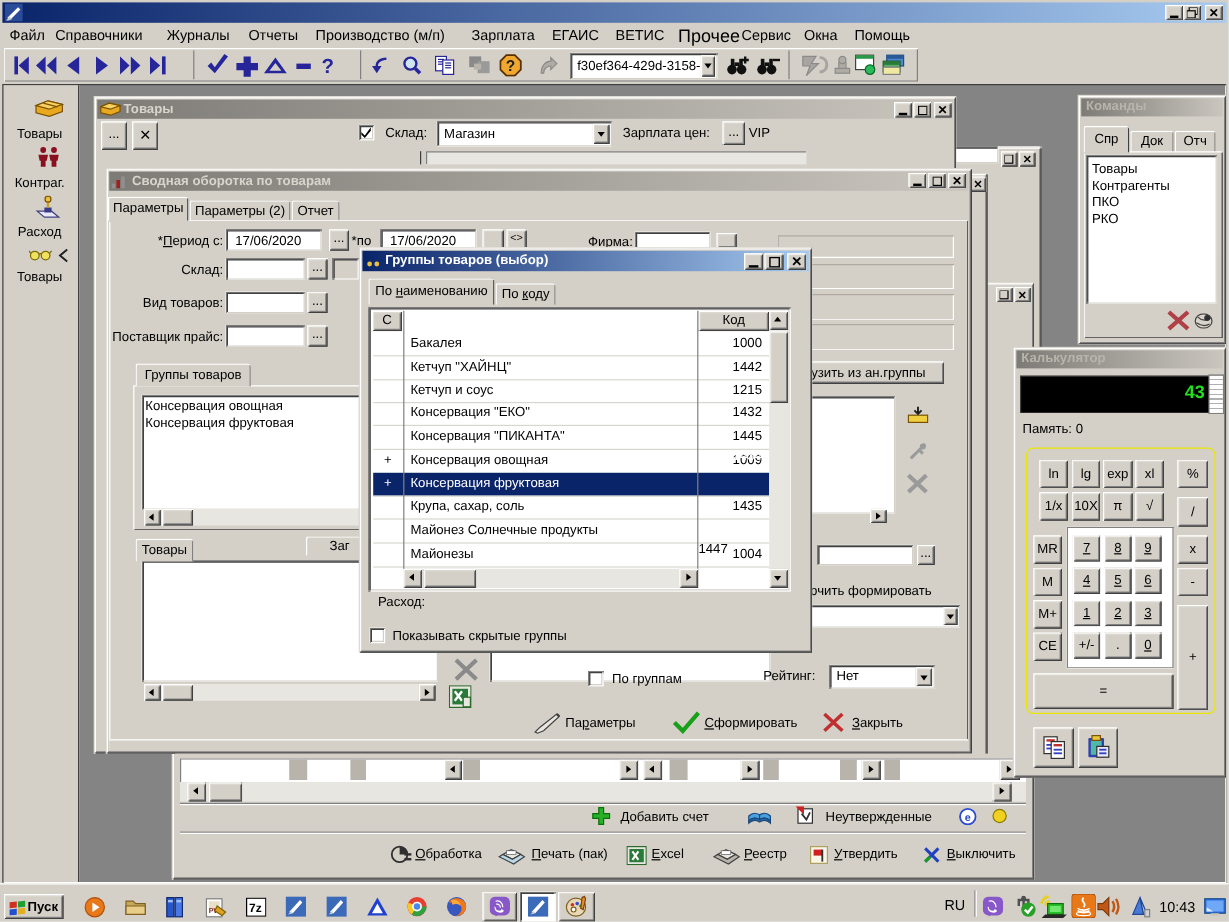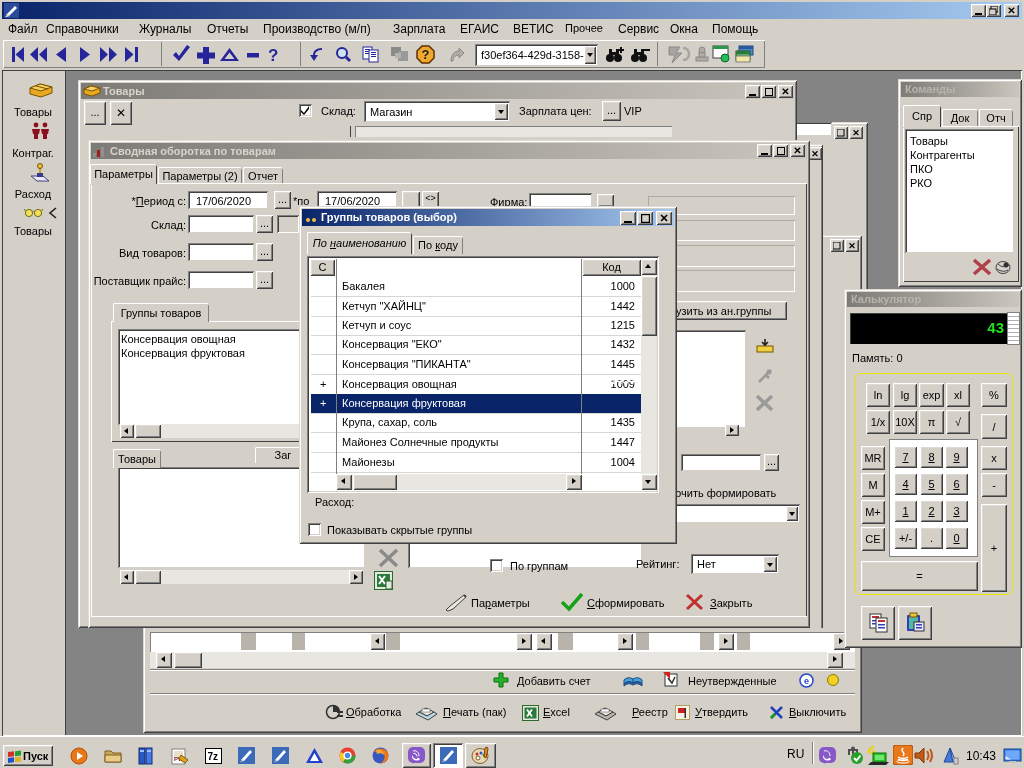--- a/index.html
+++ b/index.html
@@ -40,21 +40,21 @@
 <div class="ab tb" style="left:1004px;top:4px;width:15px;height:13px;font-weight:bold;font-size:10px;">✕</div>
 
 <div class="ab" style="left:8px;top:22px;font-size:12px;">Файл</div>
 <div class="ab" style="left:46px;top:22px;font-size:12px;">Справочники</div>
 <div class="ab" style="left:139px;top:22px;font-size:12px;">Журналы</div>
 <div class="ab" style="left:207px;top:22px;font-size:12px;">Отчеты</div>
 <div class="ab" style="left:263px;top:22px;font-size:12px;">Производство (м/п)</div>
 <div class="ab" style="left:393px;top:22px;font-size:12px;">Зарплата</div>
 <div class="ab" style="left:460px;top:22px;font-size:12px;">ЕГАИС</div>
 <div class="ab" style="left:513px;top:22px;font-size:12px;">ВЕТИС</div>
-<div class="ab" style="left:565px;top:22px;font-size:11px;text-align:center;">Прочее</div>
+<div class="ab" style="left:565px;top:22px;font-size:15px;text-align:center;">Прочее</div>
 <div class="ab" style="left:618px;top:22px;font-size:12px;">Сервис</div>
 <div class="ab" style="left:670px;top:22px;font-size:12px;">Окна</div>
 <div class="ab" style="left:712px;top:22px;font-size:12px;">Помощь</div>
 
 <div class="ab" id="toolbar" style="left:2px;top:38px;width:1020px;height:31px;"></div>
 <div class="ab" style="left:3px;top:40px;width:762px;height:28px;box-shadow:inset 1px 1px 0 #fff,inset -1px -1px 0 #808080;"></div>
 
 <svg class="ab" style="left:8px;top:46px;" width="150" height="17">
 <g fill="#26269a">
 <rect x="4" y="1" width="3" height="15"></rect>
@@ -458,21 +458,21 @@
       <rect x="0.5" y="0.5" width="16" height="15" fill="#e8e6e0" stroke="#2a6a2a"></rect>
       <rect x="2.5" y="2.5" width="12" height="11" fill="#2a7a3a"></rect>
       <path d="M5 4.5 L10 11.5 M10 4.5 L5 11.5" stroke="#fff" stroke-width="1.8"></path>
     </svg>
 <div class="ab" style="left:543px;top:706px;"><span class="u">E</span>xcel</div>
 <svg class="ab" style="left:594px;top:704px;" width="23" height="17">
       <path d="M4 8 L11 4 L19 8 L12 12 Z" fill="#e8e6e0" stroke="#404040"></path>
       <path d="M1 10 L4 8 L12 12 L19 8 L22 10 L13 16 Z" fill="#b8b4ac" stroke="#404040"></path>
       <rect x="7" y="5" width="8" height="3" fill="#fff" stroke="#404040" stroke-width="0.5"></rect>
     </svg>
-<div class="ab" style="left:620px;top:706px;margin-left:12px;"><span class="u">Р</span>еестр</div>
+<div class="ab" style="left:620px;top:706px;"><span class="u">Р</span>еестр</div>
 <svg class="ab" style="left:674px;top:704px;" width="17" height="17">
       <rect x="1.5" y="1.5" width="14" height="14" fill="#f8f4e8" stroke="#b0a060"></rect>
       <rect x="4" y="4" width="7" height="5" fill="#d02020"></rect>
       <rect x="10.5" y="4" width="1.5" height="10" fill="#303030"></rect>
     </svg>
 <div class="ab" style="left:695px;top:706px;"><span class="u">У</span>твердить</div>
 <svg class="ab" style="left:769px;top:705px;" width="16" height="15">
       <path d="M2 2 L13 13 M13 2 L2 13" stroke="#2040c0" stroke-width="2.5"></path>
       <path d="M2 13 L6 9" stroke="#18a018" stroke-width="2.5"></path>
     </svg>
@@ -567,21 +567,21 @@
 <div class="ab tb" style="left:620px;top:211px;width:16px;height:14px;">
       <div style="width:8px;height:2px;background:#000;margin-top:8px;"></div>
     </div>
 <div class="ab tb" style="left:637px;top:211px;width:16px;height:14px;">
       <svg width="9" height="9">
         <rect x="0.5" y="0.5" width="8" height="8" fill="none" stroke="#000" stroke-width="1.4"></rect>
       </svg>
     </div>
 <div class="ab tb" style="left:656px;top:211px;width:16px;height:14px;font-weight:bold;font-size:11px;">✕</div>
 
-<div class="ab tab" style="left:307px;top:232px;width:105px;height:22px;z-index:2;box-shadow:inset 1px 0 0 #fff,inset 0 1px 0 #fff,inset -1px 0 0 #404040,0 1px 0 #d4d0c8;font-style:italic;">
+<div class="ab tab" style="left:307px;top:232px;width:105px;height:22px;z-index:2;box-shadow:inset 1px 0 0 #fff,inset 0 1px 0 #fff,inset -1px 0 0 #404040,0 1px 0 #d4d0c8;">
       <span>По&nbsp;<span class="u">н</span>аименованию</span>
     </div>
 <div class="ab tab" style="left:413px;top:236px;width:50px;height:18px;">
       <span>По&nbsp;<span class="u">к</span>оду</span>
     </div>
 
 <div class="ab sunkg" style="left:307px;top:256px;width:352px;height:237px;background:#fff;"></div>
 <div class="ab btn" style="left:310px;top:259px;width:25px;height:17px;text-align:center;line-height:16px;">С</div>
 <div class="ab btn" style="left:582px;top:259px;width:59px;height:17px;text-align:center;line-height:16px;">Код</div>
 <div class="ab" style="left:311px;top:277px;width:330px;height:19px;"></div>
@@ -613,21 +613,21 @@
 <div class="ab" style="left:320px;top:397px;color:#fff;">+</div>
 <div class="ab" style="left:342px;top:397px;color:#fff;">Консервация фруктовая</div>
 <div class="ab" style="left:582px;top:374px;width:53px;text-align:right;color:#fff;">1434</div>
 <div class="ab" style="left:311px;top:413px;width:330px;height:1px;background:#d8d6d0;"></div>
 <div class="ab" style="left:311px;top:414px;width:330px;height:19px;"></div>
 <div class="ab" style="left:342px;top:416px;">Крупа, сахар, соль</div>
 <div class="ab" style="left:582px;top:416px;width:53px;text-align:right;">1435</div>
 <div class="ab" style="left:311px;top:432px;width:330px;height:1px;background:#d8d6d0;"></div>
 <div class="ab" style="left:311px;top:433px;width:330px;height:19px;"></div>
 <div class="ab" style="left:342px;top:436px;">Майонез Солнечные продукты</div>
-<div class="ab" style="left:582px;top:436px;width:53px;text-align:right;">1447</div>
+<div class="ab" style="left:582px;top:452px;width:53px;text-align:left;">1447</div>
 <div class="ab" style="left:311px;top:452px;width:330px;height:1px;background:#d8d6d0;"></div>
 <div class="ab" style="left:311px;top:452px;width:330px;height:19px;"></div>
 <div class="ab" style="left:342px;top:456px;">Майонезы</div>
 <div class="ab" style="left:582px;top:456px;width:53px;text-align:right;">1004</div>
 <div class="ab" style="left:311px;top:472px;width:330px;height:1px;background:#d8d6d0;"></div>
 <div class="ab" style="left:336px;top:259px;width:1px;height:231px;background:#808080;"></div>
 <div class="ab" style="left:581px;top:259px;width:1px;height:231px;background:#808080;"></div>
 
 <div class="ab scrtrack" style="left:641px;top:259px;width:16px;height:231px;"></div>
 <div class="ab btn" style="left:641px;top:259px;width:16px;height:16px;"></div>

